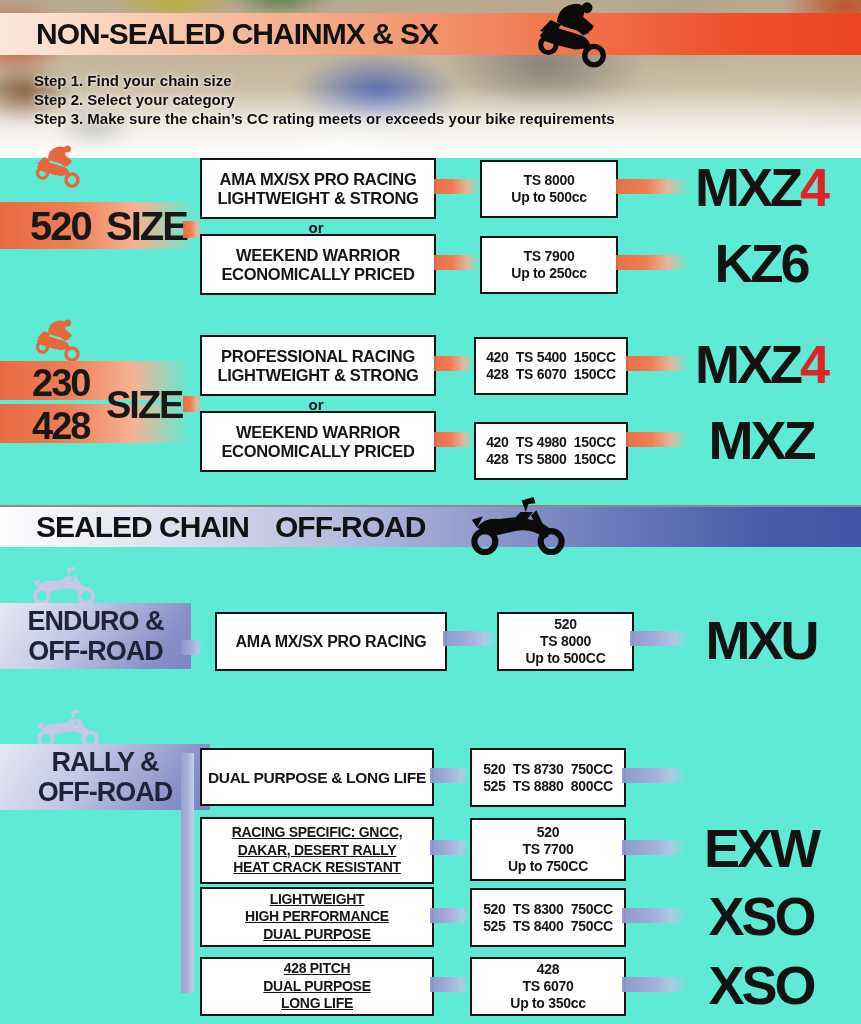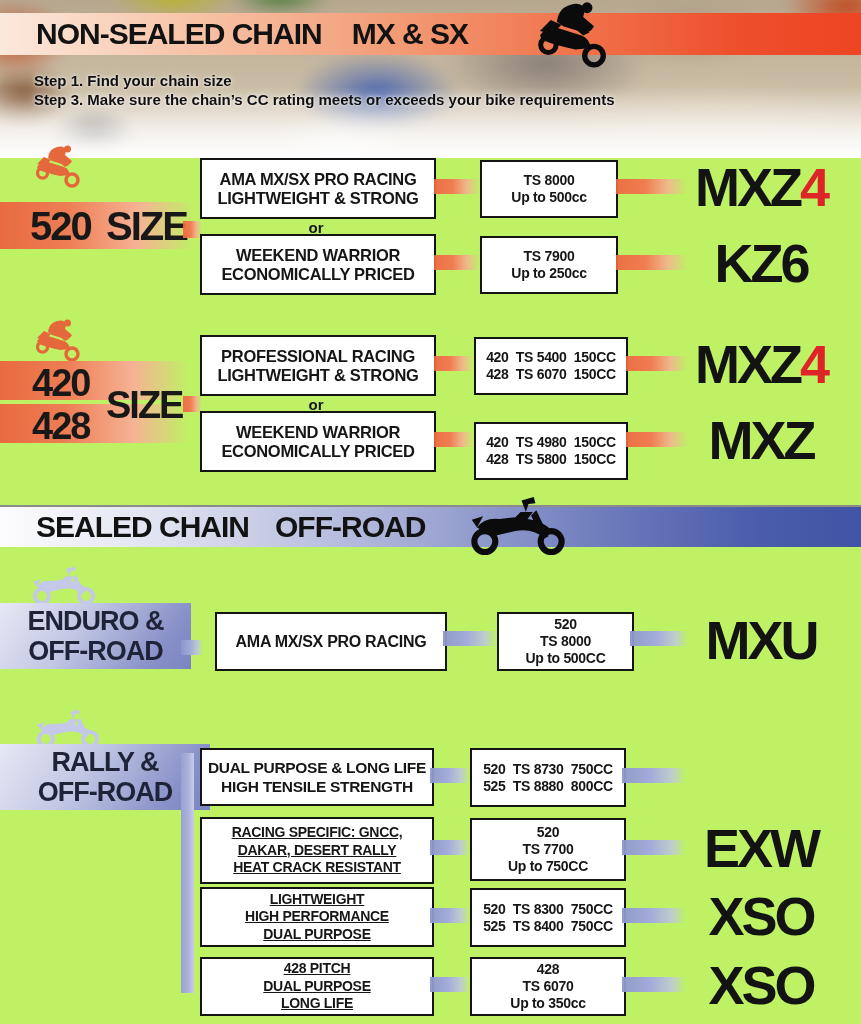--- a/index.html
+++ b/index.html
@@ -1,16 +1,16 @@
 <!DOCTYPE html>
 <html><head>
 <meta charset="utf-8">
 <style>
   html,body{margin:0;padding:0;background:#fff;}
-  .page{position:relative;width:861px;height:1024px;background:#bef264;overflow:hidden;
+  .page{position:relative;width:861px;height:1024px;background:#5eead4;overflow:hidden;
         font-family:"Liberation Sans",sans-serif;font-weight:bold;color:#1a1a1a;}
 
   
   .photo{position:absolute;left:0;top:0;width:861px;height:158px;overflow:hidden;}
   .photo .blur{position:absolute;inset:-12px;filter:blur(6px);
     background:
       radial-gradient(70px 45px at 4% 60%,#7a4a28 0%,rgba(122,74,40,0) 70%),
       radial-gradient(80px 55px at 3% 28%,#c2512a 0%,rgba(194,81,42,0) 70%),
       radial-gradient(95px 35px at 21% 5%,#b8b22e 0%,rgba(184,178,46,0) 70%),
       radial-gradient(75px 32px at 33% 4%,#4a7a3a 0%,rgba(74,122,58,0) 70%),
@@ -25,21 +25,21 @@
   .photo .fade{position:absolute;inset:0;
     background:linear-gradient(180deg,rgba(255,255,255,0) 55%,rgba(255,255,255,.72) 82%,#fff 100%);}
 
   
   .banner{position:absolute;left:0;width:861px;display:flex;align-items:center;}
   .banner-orange{top:13px;height:42px;
     background:linear-gradient(90deg,#FBE9DD 0%,#F7C4A8 22%,#F29D77 45%,#F0714A 68%,#EE4E2C 86%,#ED4524 100%);}
   .banner-blue{top:505px;height:40px;border-top:2px solid #8B8B8B;
     background:linear-gradient(90deg,#FDFDFE 0%,#DDE0EF 20%,#AAB2D8 45%,#6E7CBC 70%,#4A5CAB 88%,#4154A5 100%);}
   .banner .t1{font-size:30px;letter-spacing:-1px;color:#121212;margin-left:36px;white-space:nowrap;}
-  .banner .t2{font-size:30px;letter-spacing:-1px;color:#121212;margin-left:30px;white-space:nowrap;}
+  .banner .t2{font-size:30px;letter-spacing:-1px;color:#121212;white-space:nowrap;}
 
   
   .steps{position:absolute;left:34px;top:71px;font-size:15px;line-height:19px;color:#101010;
          text-shadow:0 0 3px rgba(255,255,255,.85),0 0 7px rgba(255,255,255,.6);white-space:nowrap;}
 
   
   .icon{position:absolute;}
   .icon svg{width:100%;height:100%;display:block;}
   .c-black{color:#0b0b0b}.c-orange{color:#E5673C}.c-faint{color:#C3C9E6}
 
@@ -110,20 +110,21 @@
     <span class="t2">MX &amp; SX</span>
   </div>
   <div class="icon c-black" style="left:534px;top:0px;width:86px;height:68px">
     <svg viewBox="0 0 100 88">
         <use href="#mx-rider"></use>
       </svg>
   </div>
 
   <div class="steps">
     <div>Step 1. Find your chain size</div>
+    <div>Step 2. Select your category</div>
     <div>Step 3. Make sure the chain’s CC rating meets or exceeds your bike requirements</div>
   </div>
 
   <div class="icon c-orange" style="left:36px;top:144px;width:50px;height:44px">
     <svg viewBox="0 0 100 88">
         <use href="#mx-rider"></use>
       </svg>
   </div>
   <div class="size-band" style="left:0;top:202px;width:196px;height:47px"></div>
   <div class="size-num" style="left:30px;top:206px">520</div>
@@ -158,21 +159,21 @@
   <div class="model" style="top:160px"><span>MXZ</span><span class="sfx">4</span></div>
   <div class="model" style="top:236px"><span>KZ6</span><span class="sfx"></span></div>
 
   <div class="icon c-orange" style="left:36px;top:318px;width:50px;height:44px">
     <svg viewBox="0 0 100 88">
         <use href="#mx-rider"></use>
       </svg>
   </div>
   <div class="size-band" style="left:0;top:361px;width:190px;height:39px"></div>
   <div class="size-band" style="left:0;top:404px;width:190px;height:39px"></div>
-  <div class="size-num sm" style="left:32px;top:364px">420</div>
+  <div class="size-num sm" style="left:32px;top:364px">230</div>
   <div class="size-num sm" style="left:32px;top:407px">428</div>
   <div class="size-num sm" style="left:106px;top:386px">SIZE</div>
   <div class="stub-o" style="left:183px;top:396px;width:19px;height:16px"></div>
 
   <div class="box" style="left:200px;top:335px;width:232px;height:57px">
     <span class="l">PROFESSIONAL RACING</span>
     <span class="l">LIGHTWEIGHT &amp; STRONG</span>
   </div>
   <div class="or" style="left:200px;top:396px">or</div>
   <div class="box" style="left:200px;top:411px;width:232px;height:57px">
@@ -237,21 +238,20 @@
       </svg>
   </div>
   <div class="blue-band" style="left:0;top:744px;width:210px;height:66px">
     <span class="l">RALLY &amp;</span>
     <span class="l">OFF-ROAD</span>
   </div>
   <div class="vconn" style="left:181px;top:753px;width:13px;height:240px"></div>
 
   <div class="box" style="left:200px;top:748px;width:230px;height:54px">
     <span class="l" style="font-size:15.5px">DUAL PURPOSE &amp; LONG LIFE</span>
-    <span class="l" style="font-size:15.5px">HIGH TENSILE STRENGTH</span>
   </div>
   <div class="stub-b" style="left:430px;top:768px;width:40px;height:15px"></div>
   <div class="box spec" style="left:470px;top:748px;width:152px;height:55px">
     <span class="l">520  TS 8730  750CC</span>
     <span class="l">525  TS 8880  800CC</span>
   </div>
   <div class="stub-b" style="left:622px;top:768px;width:64px;height:15px"></div>
 
   <div class="box l3" style="left:200px;top:817px;width:230px;height:63px">
     <span class="l">RACING SPECIFIC: GNCC,</span>

